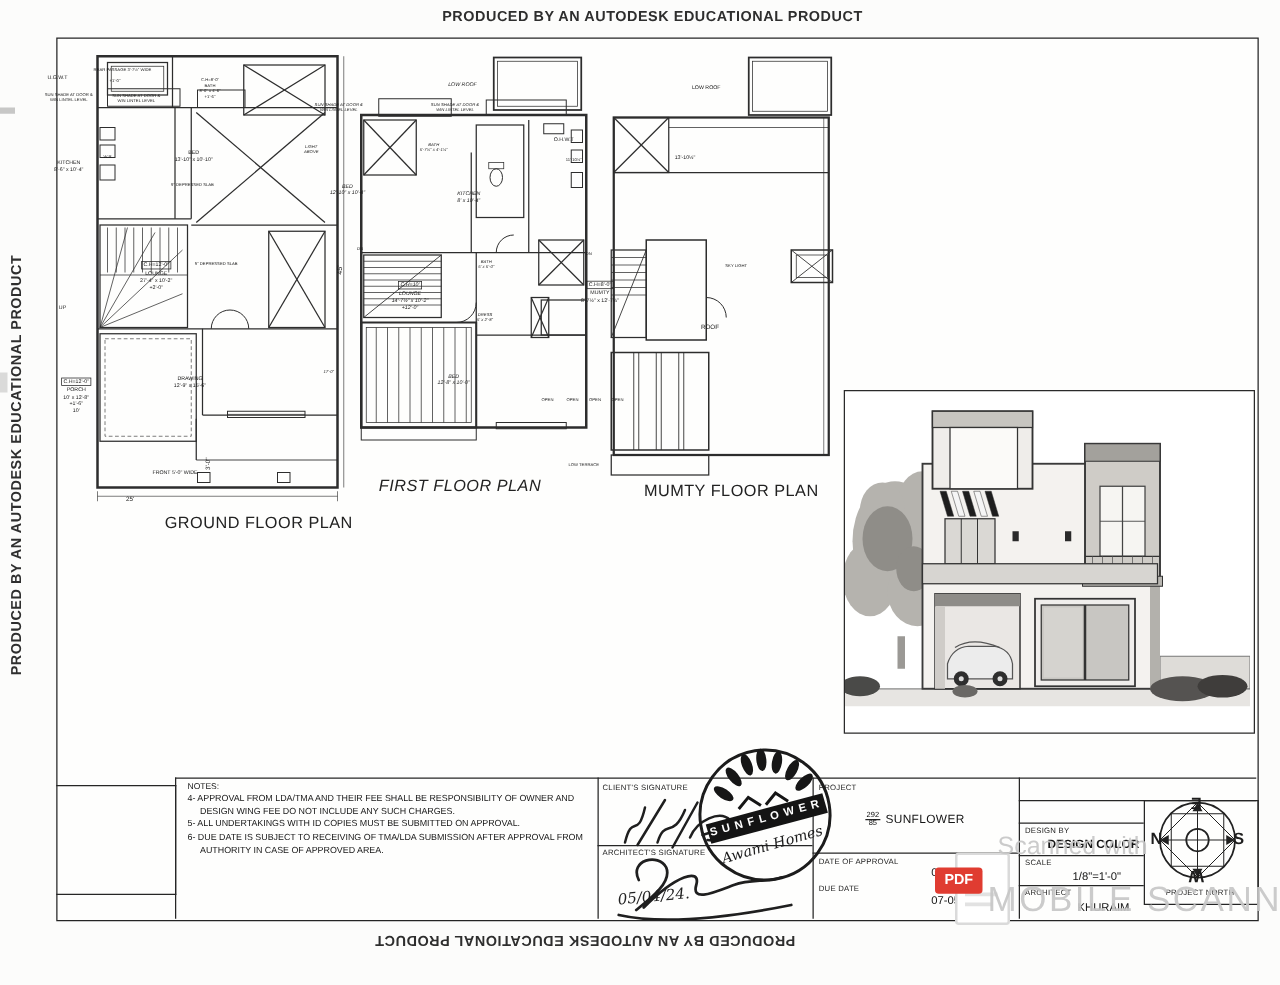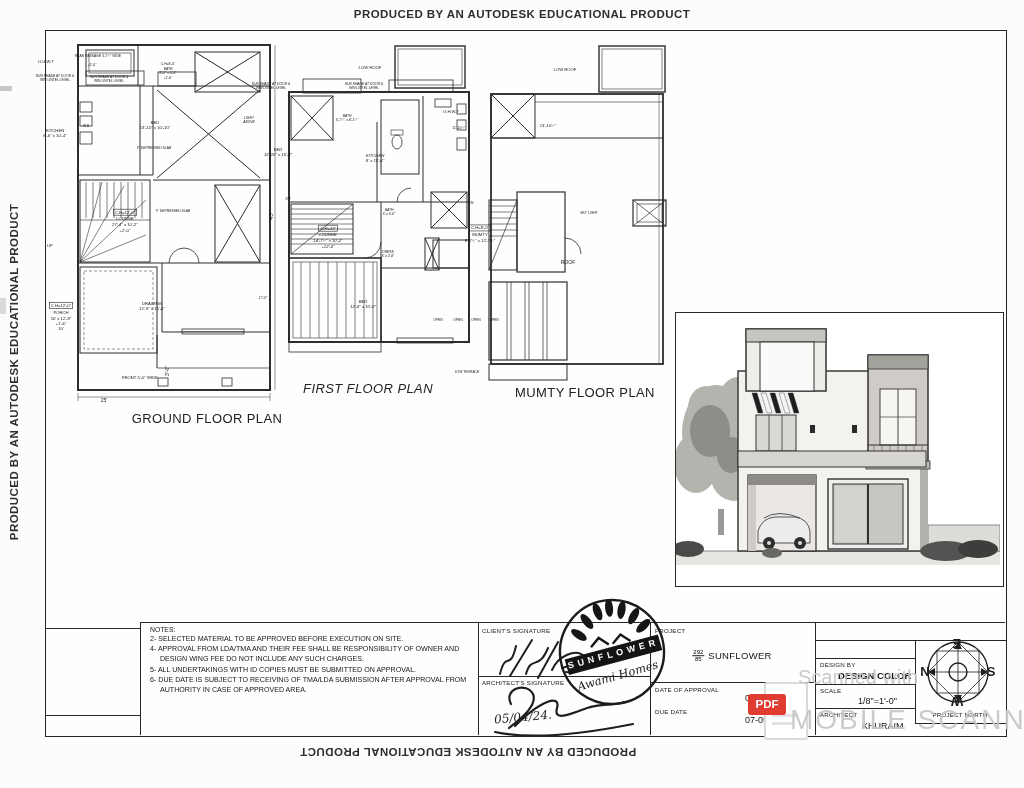--- a/index.html
+++ b/index.html
@@ -374,21 +374,20 @@
   <div class="ln-v" style="left:815px;top:622px;height:113px"></div>
   <div class="ln-h" style="left:478px;top:676px;width:172px"></div>
   <div class="ln-h" style="left:650px;top:682px;width:165px"></div>
   <div class="ln-h" style="left:815px;top:640px;width:190px"></div>
   <div class="ln-h" style="left:815px;top:658px;width:100px"></div>
   <div class="ln-h" style="left:815px;top:684px;width:100px"></div>
   <div class="ln-h" style="left:815px;top:708px;width:100px"></div>
 
   <div class="notes-title">NOTES:</div>
   <div class="notes">
-    <div class="note">2- SELECTED MATERIAL TO BE APPROVED BEFORE EXECUTION ON SITE.</div>
     <div class="note">4- APPROVAL FROM LDA/TMA AND THEIR FEE SHALL BE RESPONSIBILITY OF OWNER AND DESIGN WING FEE DO NOT INCLUDE ANY SUCH CHARGES.</div>
     <div class="note">5- ALL UNDERTAKINGS WITH ID COPIES MUST BE SUBMITTED ON APPROVAL.</div>
     <div class="note">6- DUE DATE IS SUBJECT TO RECEIVING OF TMA/LDA SUBMISSION AFTER APPROVAL FROM AUTHORITY IN CASE OF APPROVED AREA.</div>
   </div>
 
   <div class="fieldlbl" style="left:482px;top:627px">CLIENT'S SIGNATURE</div>
   <svg style="position:absolute;left:492px;top:634px;z-index:21" width="150" height="46" viewBox="0 0 150 46">
     <path d="M8,40 C14,16 18,38 24,12 M18,42 L40,6 M34,40 C40,20 46,38 56,14 M46,44 L66,8 M60,36 C66,22 84,14 92,22 C98,28 86,40 74,38 M70,34 L108,22" stroke="#1f1f1f" stroke-width="2" fill="none" stroke-linecap="round"></path>
   </svg>
   <div class="fieldlbl" style="left:482px;top:679px">ARCHITECT'S SIGNATURE</div>

